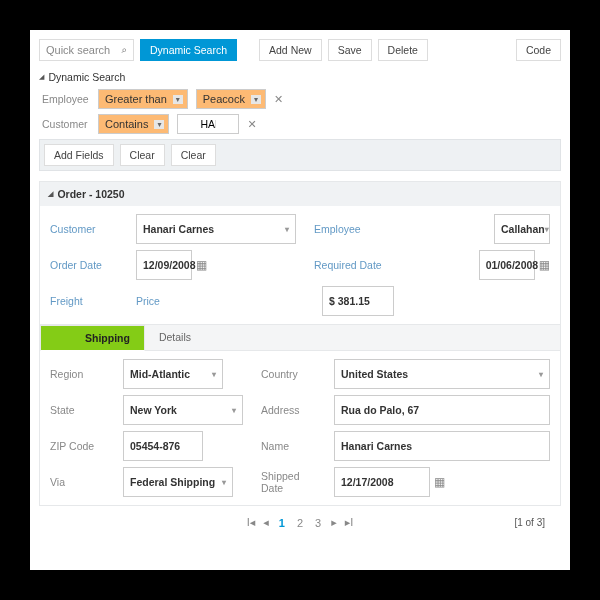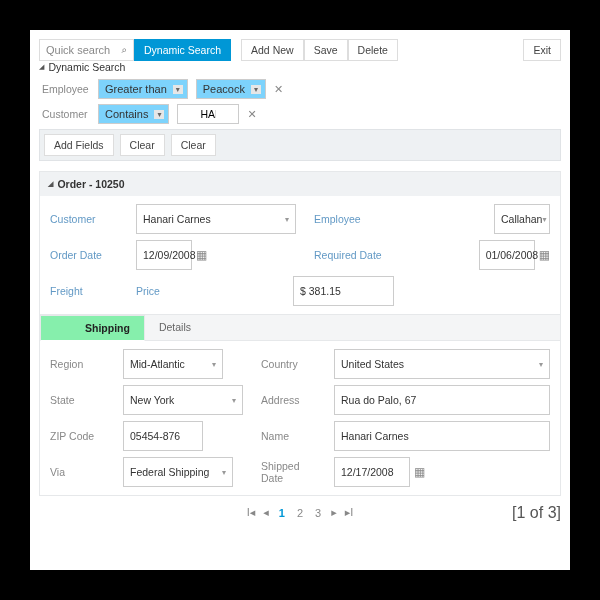--- a/index.html
+++ b/index.html
@@ -1,75 +1,75 @@
 <!DOCTYPE html>
 <html><head>
 <meta charset="utf-8">
 <style>
 *{box-sizing:border-box;margin:0;padding:0;}
 body{background:#000;font-family:-apple-system,Segoe UI,Arial,sans-serif;font-size:11px;color:#333;width:600px;height:600px;overflow:hidden;}
 .panel{background:#fff;position:absolute;left:30px;top:30px;right:30px;bottom:30px;box-shadow:0 0 12px rgba(0,0,0,.4);padding:9px;overflow:hidden;}
-.toolbar{display:flex;gap:0;align-items:center;}
+.toolbar{display:flex;gap:6px;align-items:center;margin-bottom:10px;}
 .quick{border:1px solid #ddd;display:flex;align-items:center;padding:3px 6px;width:95px;color:#888;height:22px;}
 .quick .sicon{margin-left:auto;font-size:10px;color:#666;}
 .btn{border:1px solid #ddd;background:#fff;padding:4px 9px;font-size:10.5px;color:#444;cursor:pointer;height:22px;}
 .btn.primary{background:#0097d6;color:#fff;border-color:#0097d6;}
 .spacer{width:10px;}
 .grow{flex:1;}
 .dsearch{margin-bottom:8px;}
 .ds-title{display:flex;align-items:center;gap:4px;font-size:10.5px;color:#333;margin-bottom:6px;}
 .tri{font-size:7px;color:#555;}
 .criteria{display:flex;align-items:center;gap:8px;margin:5px 0 5px 3px;}
 .lbl-mini{color:#888;font-size:10.5px;width:48px;}
-.sel{border:1px solid #ccc;background:#7dd3fc;display:flex;align-items:center;padding:2px 4px 2px 6px;height:20px;}
+.sel{border:1px solid #ccc;background:#fdba74;display:flex;align-items:center;padding:2px 4px 2px 6px;height:20px;}
 .sel .car{background:#e6e6e6;color:#666;margin-left:6px;padding:0 3px;font-size:8px;}
 .txt{border:1px solid #ccc;padding:2px 22px;height:20px;width:62px;font-size:10.5px;}
 .rm{color:#888;cursor:pointer;font-size:11px;}
 .ds-actions{background:#eef1f3;border:1px solid #e0e3e6;padding:4px;display:flex;gap:6px;}
 .card{border:1px solid #e6e8ea;margin-top:10px;}
 .card-h{background:#f0f2f4;padding:6px 8px;font-size:10.5px;display:flex;align-items:center;gap:4px;font-weight:600;color:#333;}
 .grid2{display:grid;grid-template-columns:78px 170px 80px 1fr;gap:6px 8px;padding:8px 10px;align-items:center;}
 .flabel{color:#6299c5;font-size:10.5px;}
 .flabel.g{color:#888;}
-.fld{border:1px solid #ccc;padding:14px 6px;height:20px;font-size:10.5px;display:flex;align-items:center;width:100%;}
+.fld{border:1px solid #ccc;padding:14px 6px;height:20px;font-size:10.5px;display:flex;align-items:center;width:100%;font-weight:bold;}
 .fld.sel2{justify-content:space-between;}
 .w-sel{display:flex;align-items:center;}
 .w-sel .fld{width:160px;}
 .w-sel.s .fld{width:56px;}
 .fld .car2{color:#999;font-size:8px;}
 .w-date{display:flex;align-items:center;gap:4px;}
 .w-date .fld{width:56px;}
 .calico{color:#898989;font-size:12px;}
 .tabs{display:flex;background:#f4f5f6;border-top:1px solid #e6e8ea;}
 .tab{padding:6px 14px;font-size:10.5px;color:#666;cursor:pointer;}
-.tab.active{background:#86efac;font-weight:600;color:#222;border:1px solid #e6e8ea;border-bottom-color:#fff;margin-bottom:-1px;padding-left:44px;}
+.tab.active{background:#84cc16;font-weight:600;color:#222;border:1px solid #e6e8ea;border-bottom-color:#fff;margin-bottom:-1px;padding-left:44px;}
 .sgrid{display:grid;grid-template-columns:55px 120px 55px 1fr;gap:6px 18px;padding:8px 10px;align-items:center;border-top:1px solid #e6e8ea;}
 .pager{display:flex;align-items:center;justify-content:center;gap:8px;padding:10px 0 2px;position:relative;}
 .pbtn{color:#888;cursor:pointer;font-size:11px;}
 .pnum{color:#888;cursor:pointer;font-size:11px;padding:0 2px;}
 .pnum.cur{color:#0097d6;font-weight:600;}
-.pstat{position:absolute;right:0;color:#555;font-size:16px;margin-left:32px;}
+.pstat{position:absolute;right:16px;color:#555;font-size:10px;margin-left:32px;}
 </style>
 </head>
 <body>
 
 <div class="panel">
 
   <div class="toolbar">
     <div class="quick">
       <span>Quick search</span>
       <span class="sicon">⌕</span>
     </div>
     <button class="btn primary">Dynamic Search</button>
     <div class="spacer"></div>
     <button class="btn">Add New</button>
     <button class="btn">Save</button>
     <button class="btn">Delete</button>
     <div class="grow"></div>
-    <button class="btn">Exit</button>
+    <button class="btn">Code</button>
   </div>
 
   <div class="dsearch">
     <div class="ds-title">
       <span class="tri">◢</span>
       <span>Dynamic Search</span>
     </div>
     <div class="criteria">
       <span class="lbl-mini">Employee</span>
       <div class="sel">
@@ -130,21 +130,21 @@
       <div class="w-date" style="justify-self:end;">
           <div class="fld">
             <span>01/06/2008</span>
           </div>
           <span class="calico">▦</span>
         </div>
 
       <span class="flabel">Freight</span>
       <span class="flabel">Price</span>
       <div class="w-date" style="justify-self:end;">
-          <div class="fld" style="width:101px;margin-left:40px;">
+          <div class="fld" style="width:72px;margin-left:40px;">
             <span>$ 381.15</span>
           </div>
         </div>
     </div>
 
     <div class="tabs">
       <div class="tab active">Shipping</div>
       <div class="tab">Details</div>
     </div>
 
@@ -179,21 +179,21 @@
           <span>Hanari Carnes</span>
         </div>
 
       <span class="flabel g">Via</span>
       <div class="fld sel2" style="width:110px;">
           <span>Federal Shipping</span>
           <span class="car2">▾</span>
         </div>
       <span class="flabel g">Shipped Date</span>
       <div class="w-date">
-          <div class="fld" style="width:76px;">
+          <div class="fld" style="width:96px;">
             <span>12/17/2008</span>
           </div>
           <span class="calico">▦</span>
         </div>
     </div>
   </div>
 
   <div class="pager">
     <span class="pbtn">I◂</span>
     <span class="pbtn">◂</span>

